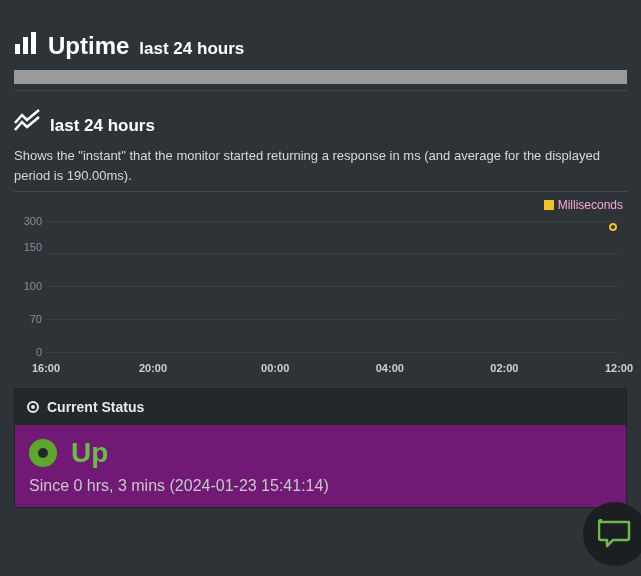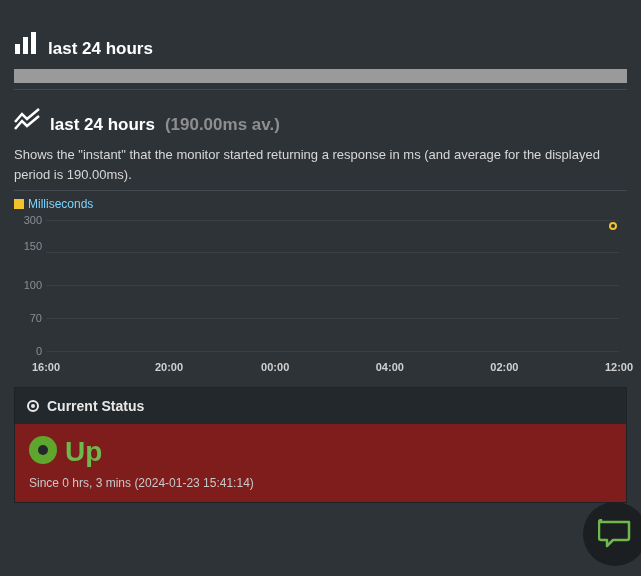--- a/index.html
+++ b/index.html
@@ -56,23 +56,23 @@
     color: #d8d8d8;
     line-height: 1.5;
     margin: 10px 0 6px 0;
   }
   .chart-block {
     border-top: 1px solid #444a50;
     padding-top: 6px;
     position: relative;
   }
   .legend {
-    text-align: left;
+    text-align: right;
     font-size: 12px;
-    color: #7dd3fc;
+    color: #f9a8d4;
     padding-right: 4px;
   }
   .legend-swatch {
     display: inline-block;
     width: 10px;
     height: 10px;
     background: #f2c12e;
     margin-right: 4px;
     vertical-align: -1px;
   }
@@ -117,21 +117,21 @@
     position: absolute;
     width: 8px;
     height: 8px;
     border: 2px solid #f2c12e;
     border-radius: 50%;
     background: transparent;
     transform: translate(-50%, -50%);
   }
   .status-card {
     border: 1px solid #1f2327;
-    background: #7f1d1d;
+    background: #701a75;
     margin-top: 14px;
   }
   .status-card-header {
     background: #23282c;
     padding: 10px 12px;
     display: flex;
     align-items: center;
     gap: 8px;
     font-size: 14px;
     font-weight: bold;
@@ -151,22 +151,22 @@
     width: 4px;
     height: 4px;
     border-radius: 50%;
     background: #e8e8e8;
   }
   .status-card-body {
     padding: 12px 14px;
   }
   .status-line {
     display: flex;
-    align-items: flex-start;
-    gap: 8px;
+    align-items: center;
+    gap: 14px;
   }
   .record-icon {
     width: 28px;
     height: 28px;
     border-radius: 50%;
     background: #5fa62e;
     display: flex;
     align-items: center;
     justify-content: center;
   }
@@ -176,21 +176,21 @@
     height: 10px;
     border-radius: 50%;
     background: #23282c;
   }
   .status-text {
     font-size: 28px;
     font-weight: bold;
     color: #6fb84b;
   }
   .status-since {
-    font-size: 12px;
+    font-size: 16px;
     color: #c8c8c8;
     margin-top: 8px;
   }
   .chat-bubble {
     position: absolute;
     right: -6px;
     bottom: 10px;
     width: 64px;
     height: 64px;
     border-radius: 50%;
@@ -206,34 +206,34 @@
 <div class="page">
 
   <div class="section-header">
     <span class="icon">
       <svg width="24" height="22" viewBox="0 0 24 22">
         <rect x="1" y="12" width="5" height="10" fill="#fff"></rect>
         <rect x="9" y="5" width="5" height="17" fill="#fff"></rect>
         <rect x="17" y="0" width="5" height="22" fill="#fff"></rect>
       </svg>
     </span>
+    <span class="section-title">Uptime</span>
     <span class="section-sub">last 24 hours</span>
   </div>
   <div class="uptime-bar"></div>
   <hr class="divider">
 
   <div class="section-header">
     <span class="icon">
       <svg width="26" height="22" viewBox="0 0 26 22">
         <polyline points="1,14 8,6 13,11 25,1" fill="none" stroke="#fff" stroke-width="2.5"></polyline>
         <polyline points="1,21 8,13 13,18 25,8" fill="none" stroke="#fff" stroke-width="2.5"></polyline>
       </svg>
     </span>
     <span class="section-sub">last 24 hours</span>
-    <span class="section-sub-paren">(190.00ms av.)</span>
   </div>
   <p class="desc">Shows the "instant" that the monitor started returning a response in ms (and average for the displayed period is 190.00ms).</p>
 
   <div class="chart-block">
     <div class="legend">
       <span class="legend-swatch"></span><span>Milliseconds</span>
     </div>
     <div class="chart" id="chart">
       <div class="chart-plot" id="plot">
           <div class="data-point" style="top: 13.1429px; left: 99%;"></div>
@@ -242,21 +242,21 @@
         <div class="gridline" style="top: 138px;"></div>
         <div class="ylab" style="top: 105.143px;">70</div>
         <div class="gridline" style="top: 105.143px;"></div>
         <div class="ylab" style="top: 72.2857px;">100</div>
         <div class="gridline" style="top: 72.2857px;"></div>
         <div class="ylab" style="top: 33px;">150</div>
         <div class="gridline" style="top: 39.4286px;"></div>
         <div class="ylab" style="top: 6.57143px;">300</div>
         <div class="gridline" style="top: 6.57143px;"></div>
         <div class="xlab" style="left: 32px;">16:00</div>
-        <div class="xlab" style="left: 155px;">20:00</div>
+        <div class="xlab" style="left: 139px;">20:00</div>
         <div class="xlab" style="left: 261.2px;">00:00</div>
         <div class="xlab" style="left: 375.8px;">04:00</div>
         <div class="xlab" style="left: 490.4px;">02:00</div>
         <div class="xlab" style="left: 605px;">12:00</div>
       </div>
   </div>
 
   <div class="status-card">
     <div class="status-card-header">
       <span class="radio-dot"></span>

